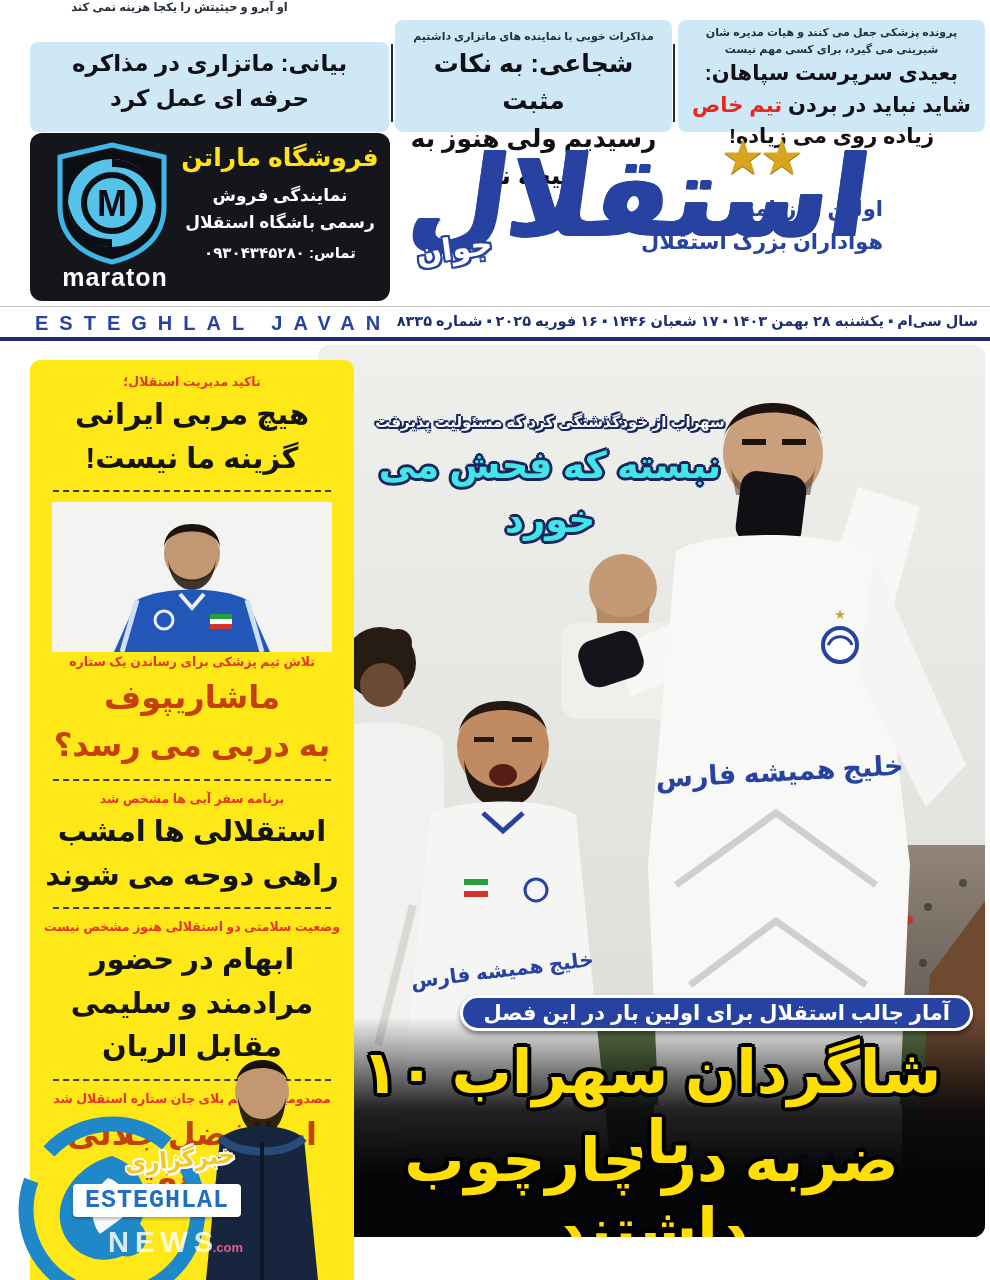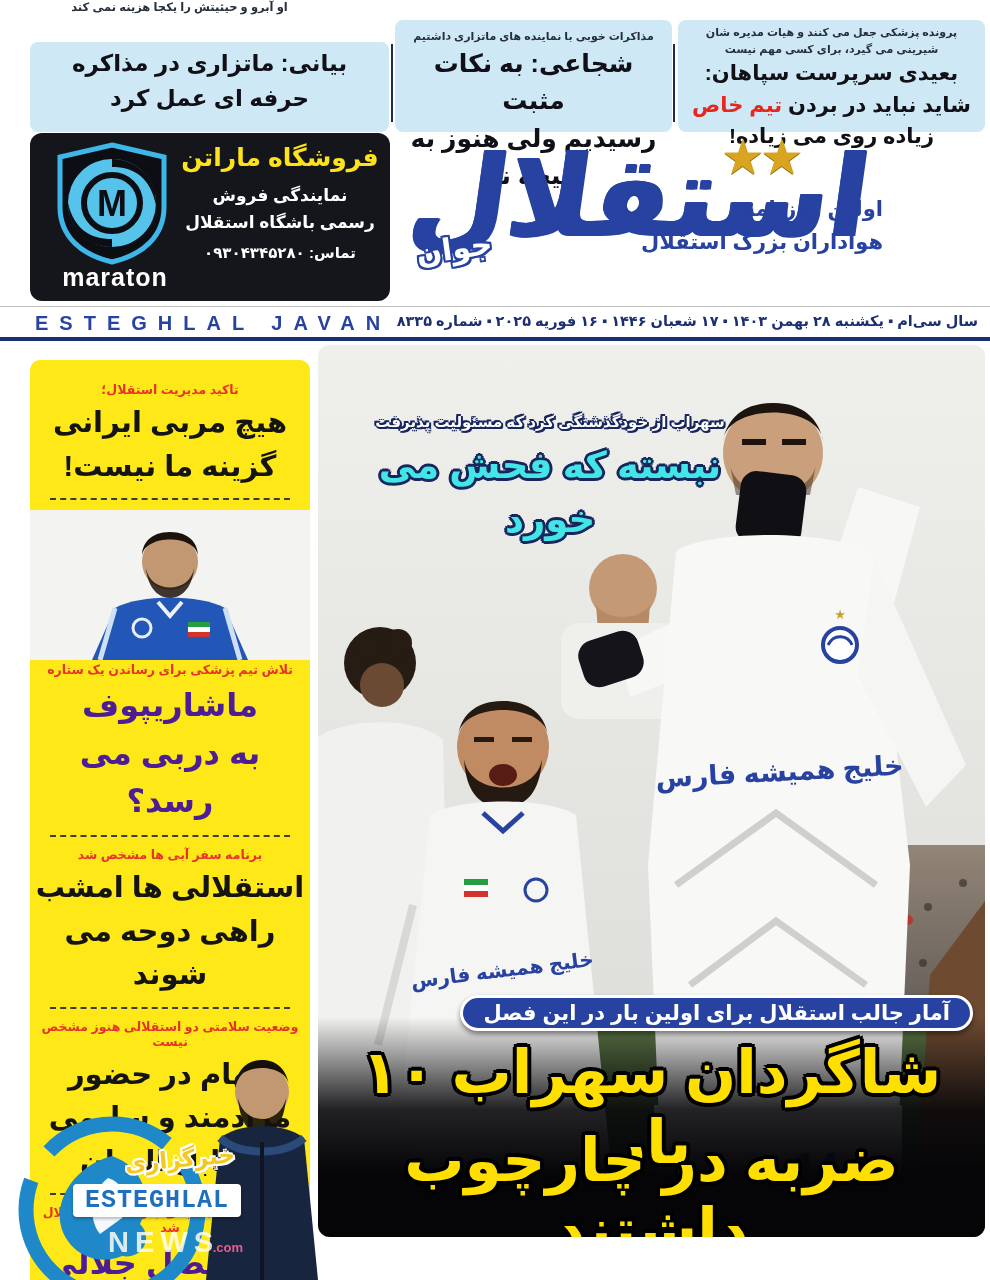--- a/index.html
+++ b/index.html
@@ -35,26 +35,26 @@
   .logo-badge{position:absolute;left:16px;top:98px;font-size:30px;font-weight:900;color:#fff;transform:rotate(-8deg);
             text-shadow:-2px 0 #2742a0,2px 0 #2742a0,0 -2px #2742a0,0 2px #2742a0,2px 2px #2742a0,-2px -2px #2742a0,2px -2px #2742a0,-2px 2px #2742a0;}
   .stars{position:absolute;right:186px;top:-4px;font-size:48px;color:#d9a520;letter-spacing:-4px;
             text-shadow:0 1px 0 #8a6a10,1px 0 0 #caa21c;}
   .slogan{position:absolute;right:102px;top:60px;text-align:right;direction:rtl;color:#2742a0;font-size:21px;font-weight:900;line-height:1.55;}
   
   .dateline{left:0;top:306px;width:990px;height:30px;border-top:1px solid #c2c2c2;border-bottom:4px solid #1b2f72;box-sizing:content-box;}
   .dl-latin{position:absolute;left:35px;top:5px;color:#2742a0;font-weight:900;font-size:20px;letter-spacing:11px;}
   .dl-fa{position:absolute;right:12px;top:6px;color:#1b2f72;font-weight:800;font-size:14.5px;direction:rtl;}
   
-  .sidebar{left:30px;top:360px;width:280px;height:920px;background:#ffe817;border-radius:10px 10px 0 0;
-           direction:rtl;text-align:center;box-sizing:border-box;padding-top:20px;z-index:3;}
+  .sidebar{left:30px;top:360px;width:324px;height:920px;background:#ffe817;border-radius:10px 10px 0 0;
+           direction:rtl;text-align:center;box-sizing:border-box;padding-top:12px;z-index:3;}
   .sb-kick{color:#e6332a;font-size:12.5px;font-weight:800;margin:2px 6px 4px;}
   .sb-h{font-weight:900;line-height:1.5;margin:0 4px;}
   .h-black{color:#141414;font-size:29px;}
-  .h-blue{color:#4c1d95;font-size:32px;}
+  .h-blue{color:#c2410c;font-size:32px;}
   .dash{border-top:2px dashed #3c3c3c;width:86%;margin:10px auto;}
   .sb-photo{width:100%;height:150px;display:block;}
   
   .jalali{left:202px;top:1038px;width:116px;height:242px;z-index:6;}
   .newslogo{left:4px;top:1112px;width:245px;height:168px;z-index:7;}
   .nl-top{position:absolute;right:14px;top:34px;font-size:23px;font-weight:900;color:#f4c821;transform:rotate(-5deg);
           text-shadow:-2px 0 #fff,2px 0 #fff,0 -2px #fff,0 2px #fff,2px 2px #fff,-2px -2px #fff;}
   .nl-mid{position:absolute;right:8px;top:72px;background:#fff;color:#1e6fbf;font-size:25px;font-weight:900;
           padding:2px 12px;border-radius:4px;letter-spacing:1px;box-shadow:0 2px 3px rgba(0,0,0,.25);font-family:Liberation Mono, monospace;}
   .nl-news{position:absolute;right:30px;top:114px;color:#fdfdf4;font-size:29px;font-weight:900;letter-spacing:6px;opacity:.85;}

